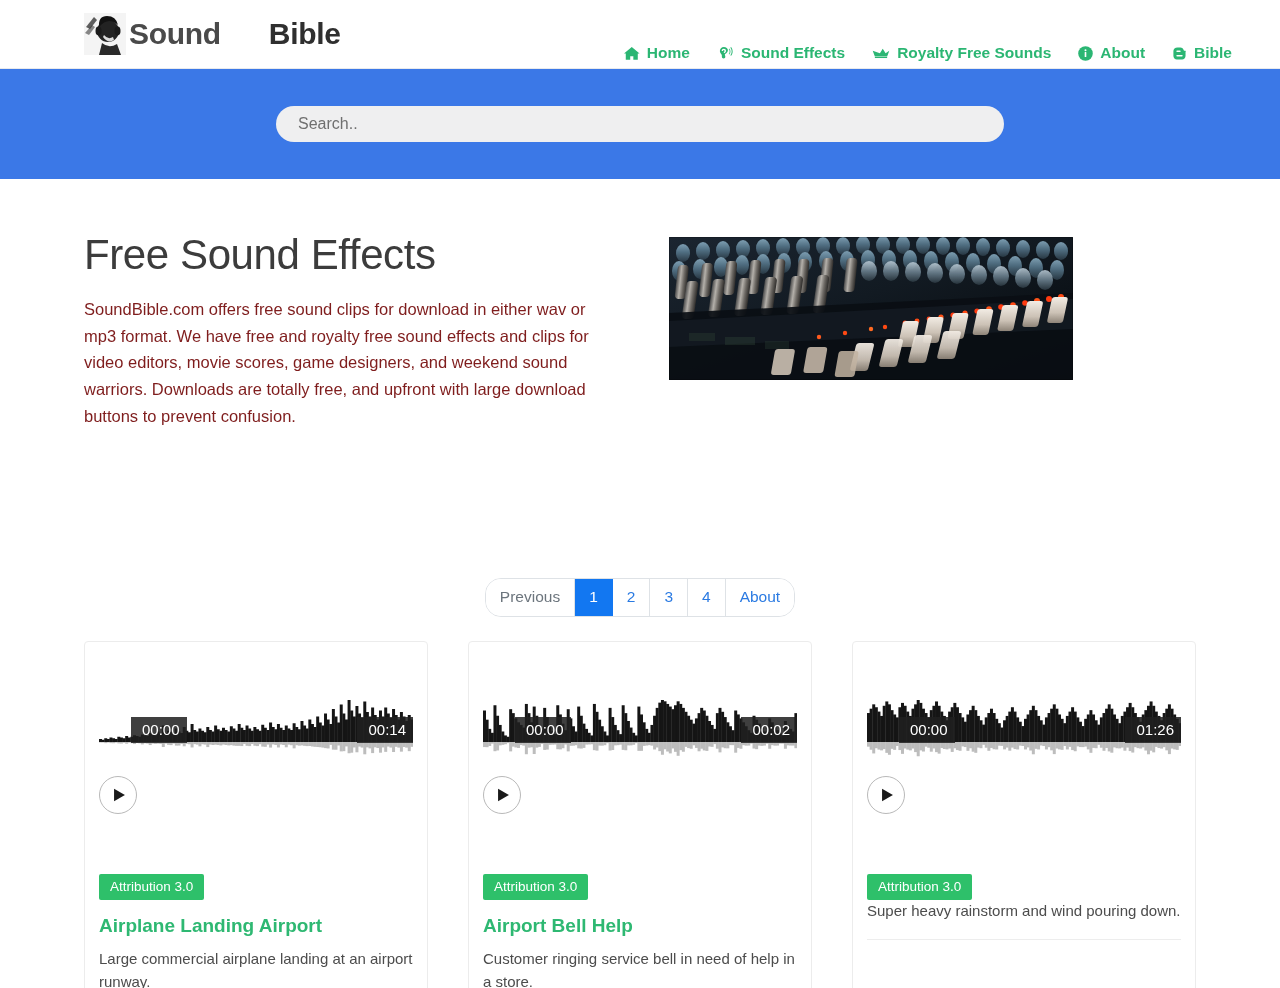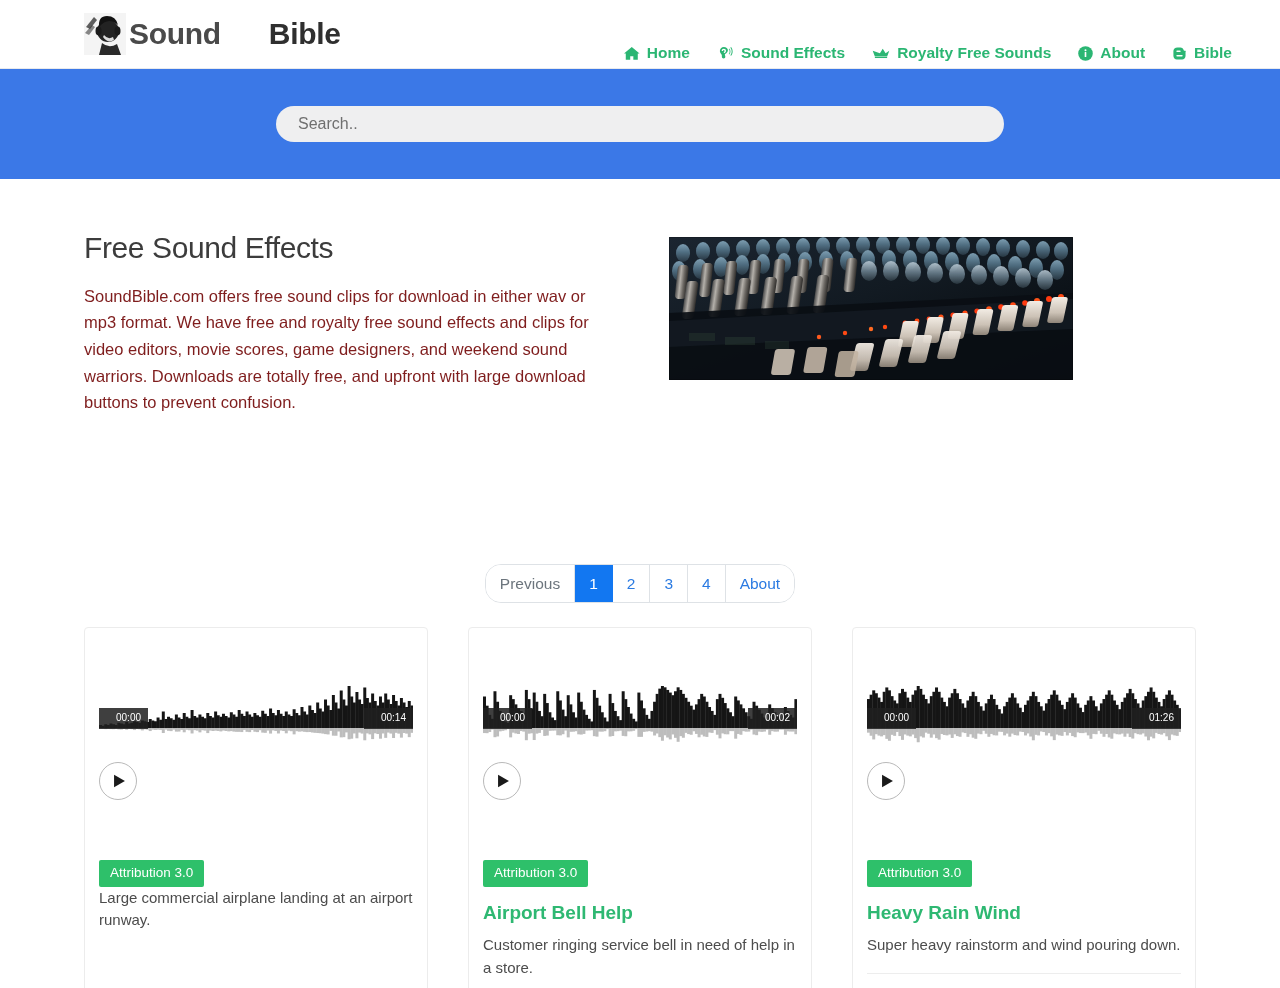--- a/index.html
+++ b/index.html
@@ -91,21 +91,21 @@
   .search-input::placeholder { color: #6f6f6f; }
 
   
   .hero {
     display: flex;
     padding: 52px 84px 0 84px;
     gap: 40px;
   }
   .hero-left { width: 545px; }
   .hero-title {
-    font-size: 30px;
+    font-size: 42px;
     font-weight: 400;
     color: #3c3c3c;
     margin: 0 0 18px 0;
     letter-spacing: -0.4px;
     line-height: 1.12;
   }
   .hero-desc {
     font-size: 16.5px;
     line-height: 1.62;
     color: #7f1d1d;
@@ -179,24 +179,25 @@
     position: relative;
     height: 62px;
     width: 100%;
   }
   .wave-box svg { display: block; width: 100%; height: 62px; }
   .time-chip {
     position: absolute;
     bottom: 17px;
     background: rgba(32,32,32,0.86);
     color: #ffffff;
-    font-size: 10px;
+    font-size: 15px;
     line-height: 1;
-    padding: 5px 7px 6px 17px;
+    padding: 5px 7px 6px 11px;
     font-family: "Liberation Sans", sans-serif;
+    margin-left: 32px;
   }
   .time-start { left: 0; }
   .time-end { right: 0; }
 
   .play-row { padding: 16px 0 0 14px; }
   .play-btn {
     width: 38px; height: 38px;
     border-radius: 50%;
     border: 1px solid #b9b9b9;
     background: #fff;
@@ -761,20 +762,21 @@
       <button class="play-btn">
         <span>
           <svg width="13" height="14" viewBox="0 0 16 18">
               <path d="M1 1 L15 9 L1 17 Z"></path>
             </svg>
         </span>
       </button>
     </div>
     <div class="card-body">
       <span class="badge">Attribution 3.0</span>
+      <div class="card-title">Airplane Landing Airport</div>
       <p class="card-desc">Large commercial airplane landing at an airport runway.</p>
     </div>
   </div>
 
   <div class="card">
     <div class="wave-area">
       <div class="wave-box">
         <svg preserveAspectRatio="none" viewBox="0 0 300 62">
             <rect x="0.00" y="12.50" width="2.85" height="31.50" fill="#151515"></rect>
             <rect x="2.50" y="21.69" width="2.85" height="22.31" fill="#151515"></rect>
@@ -1290,19 +1292,18 @@
       <button class="play-btn">
         <span>
           <svg width="13" height="14" viewBox="0 0 16 18">
               <path d="M1 1 L15 9 L1 17 Z"></path>
             </svg>
         </span>
       </button>
     </div>
     <div class="card-body">
       <span class="badge">Attribution 3.0</span>
-      <div class="card-title">Heavy Rain Wind</div>
       <p class="card-desc">Super heavy rainstorm and wind pouring down.</p>
       <hr class="card-divider">
     </div>
   </div>
 
 </div>
 
 </body></html>

